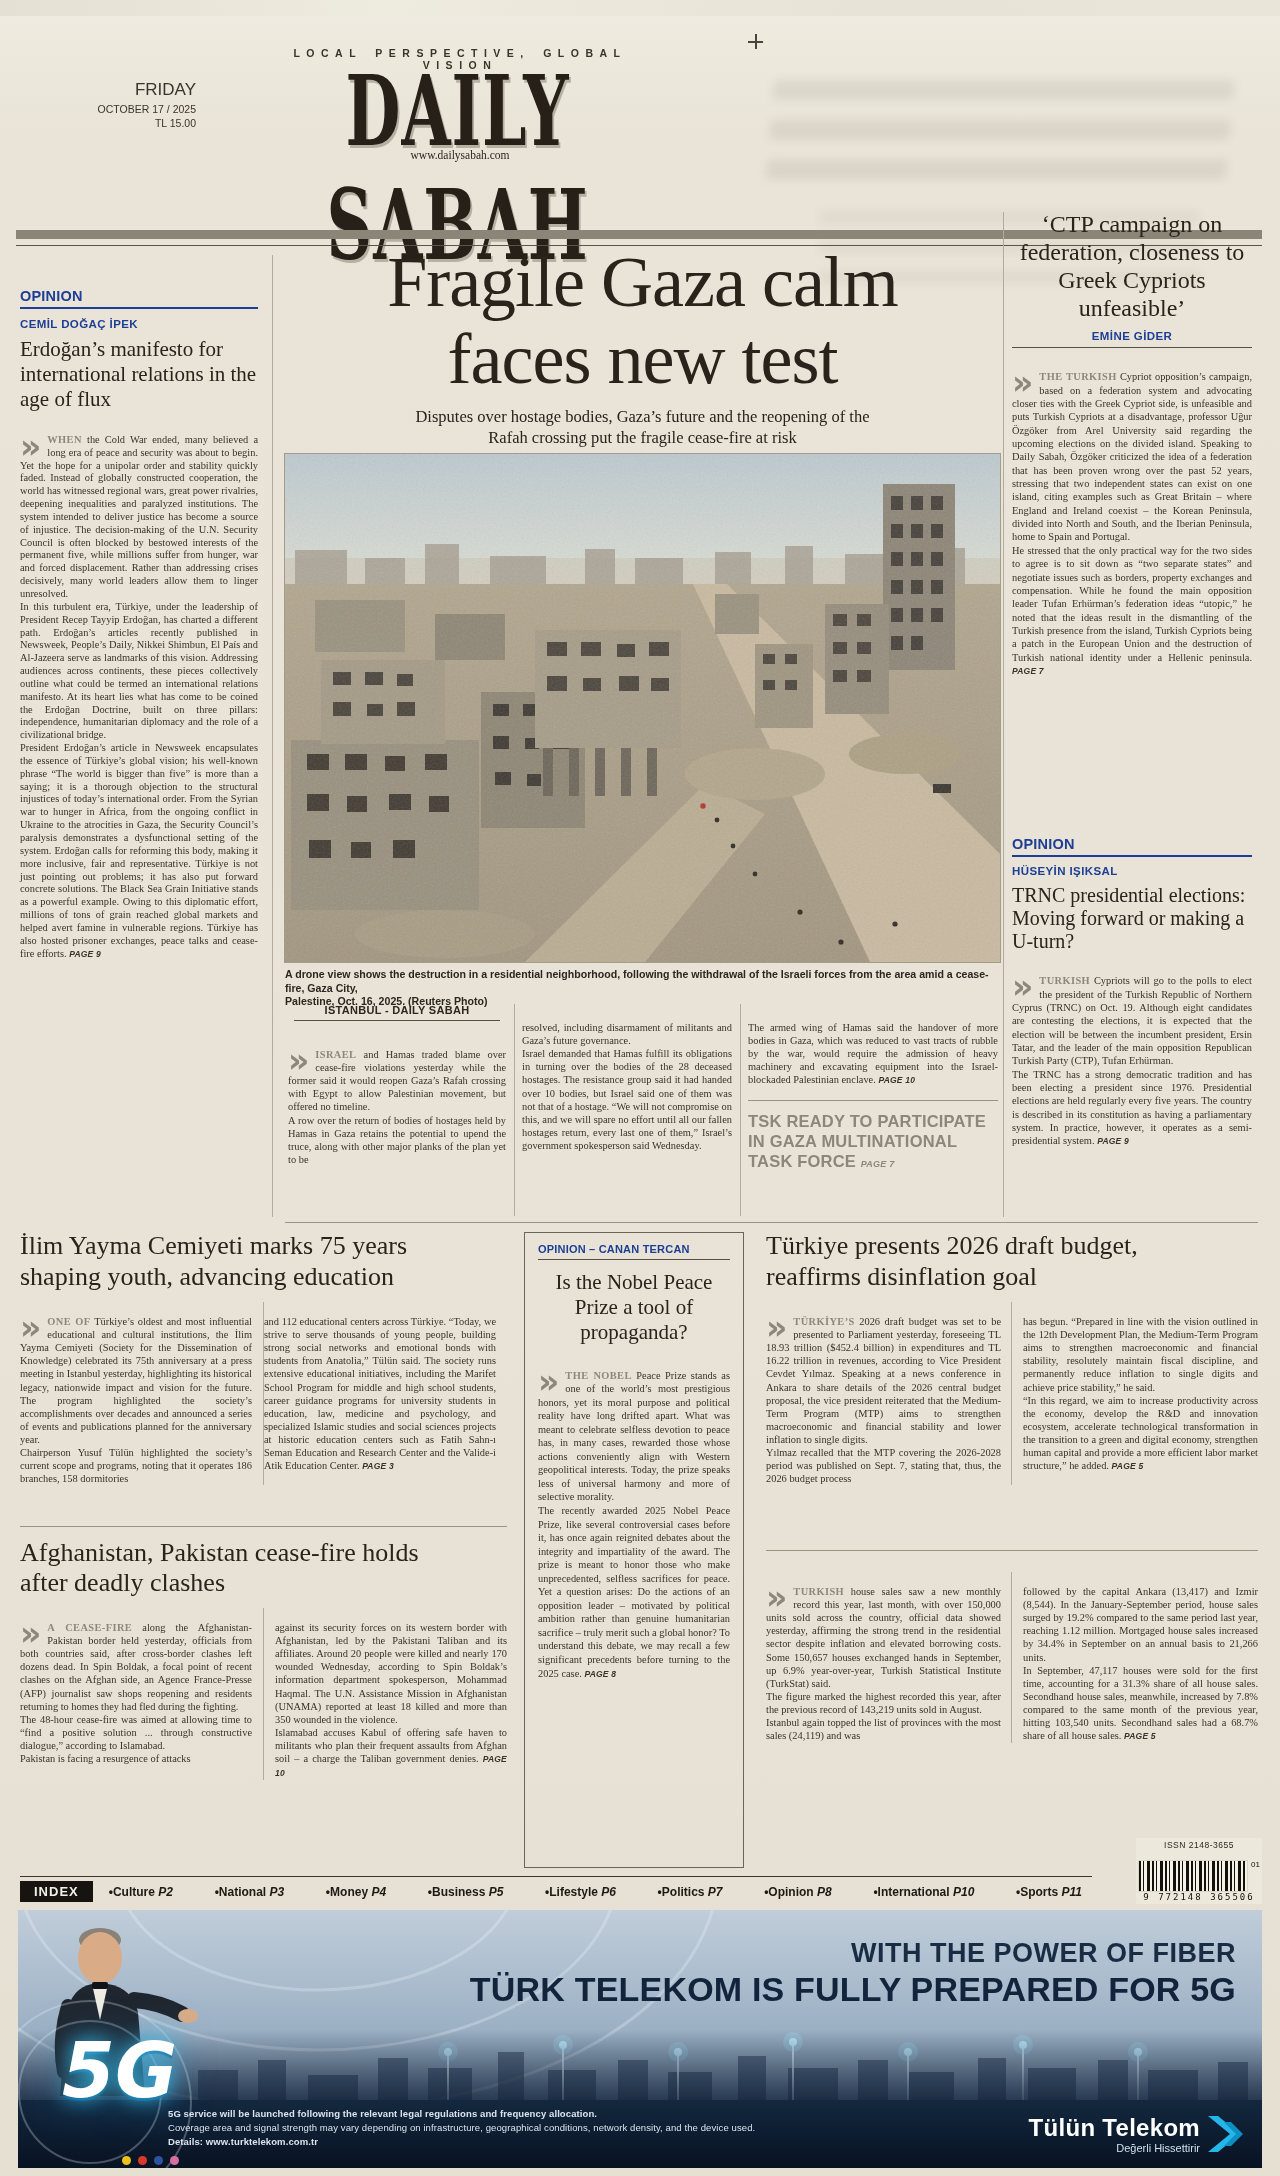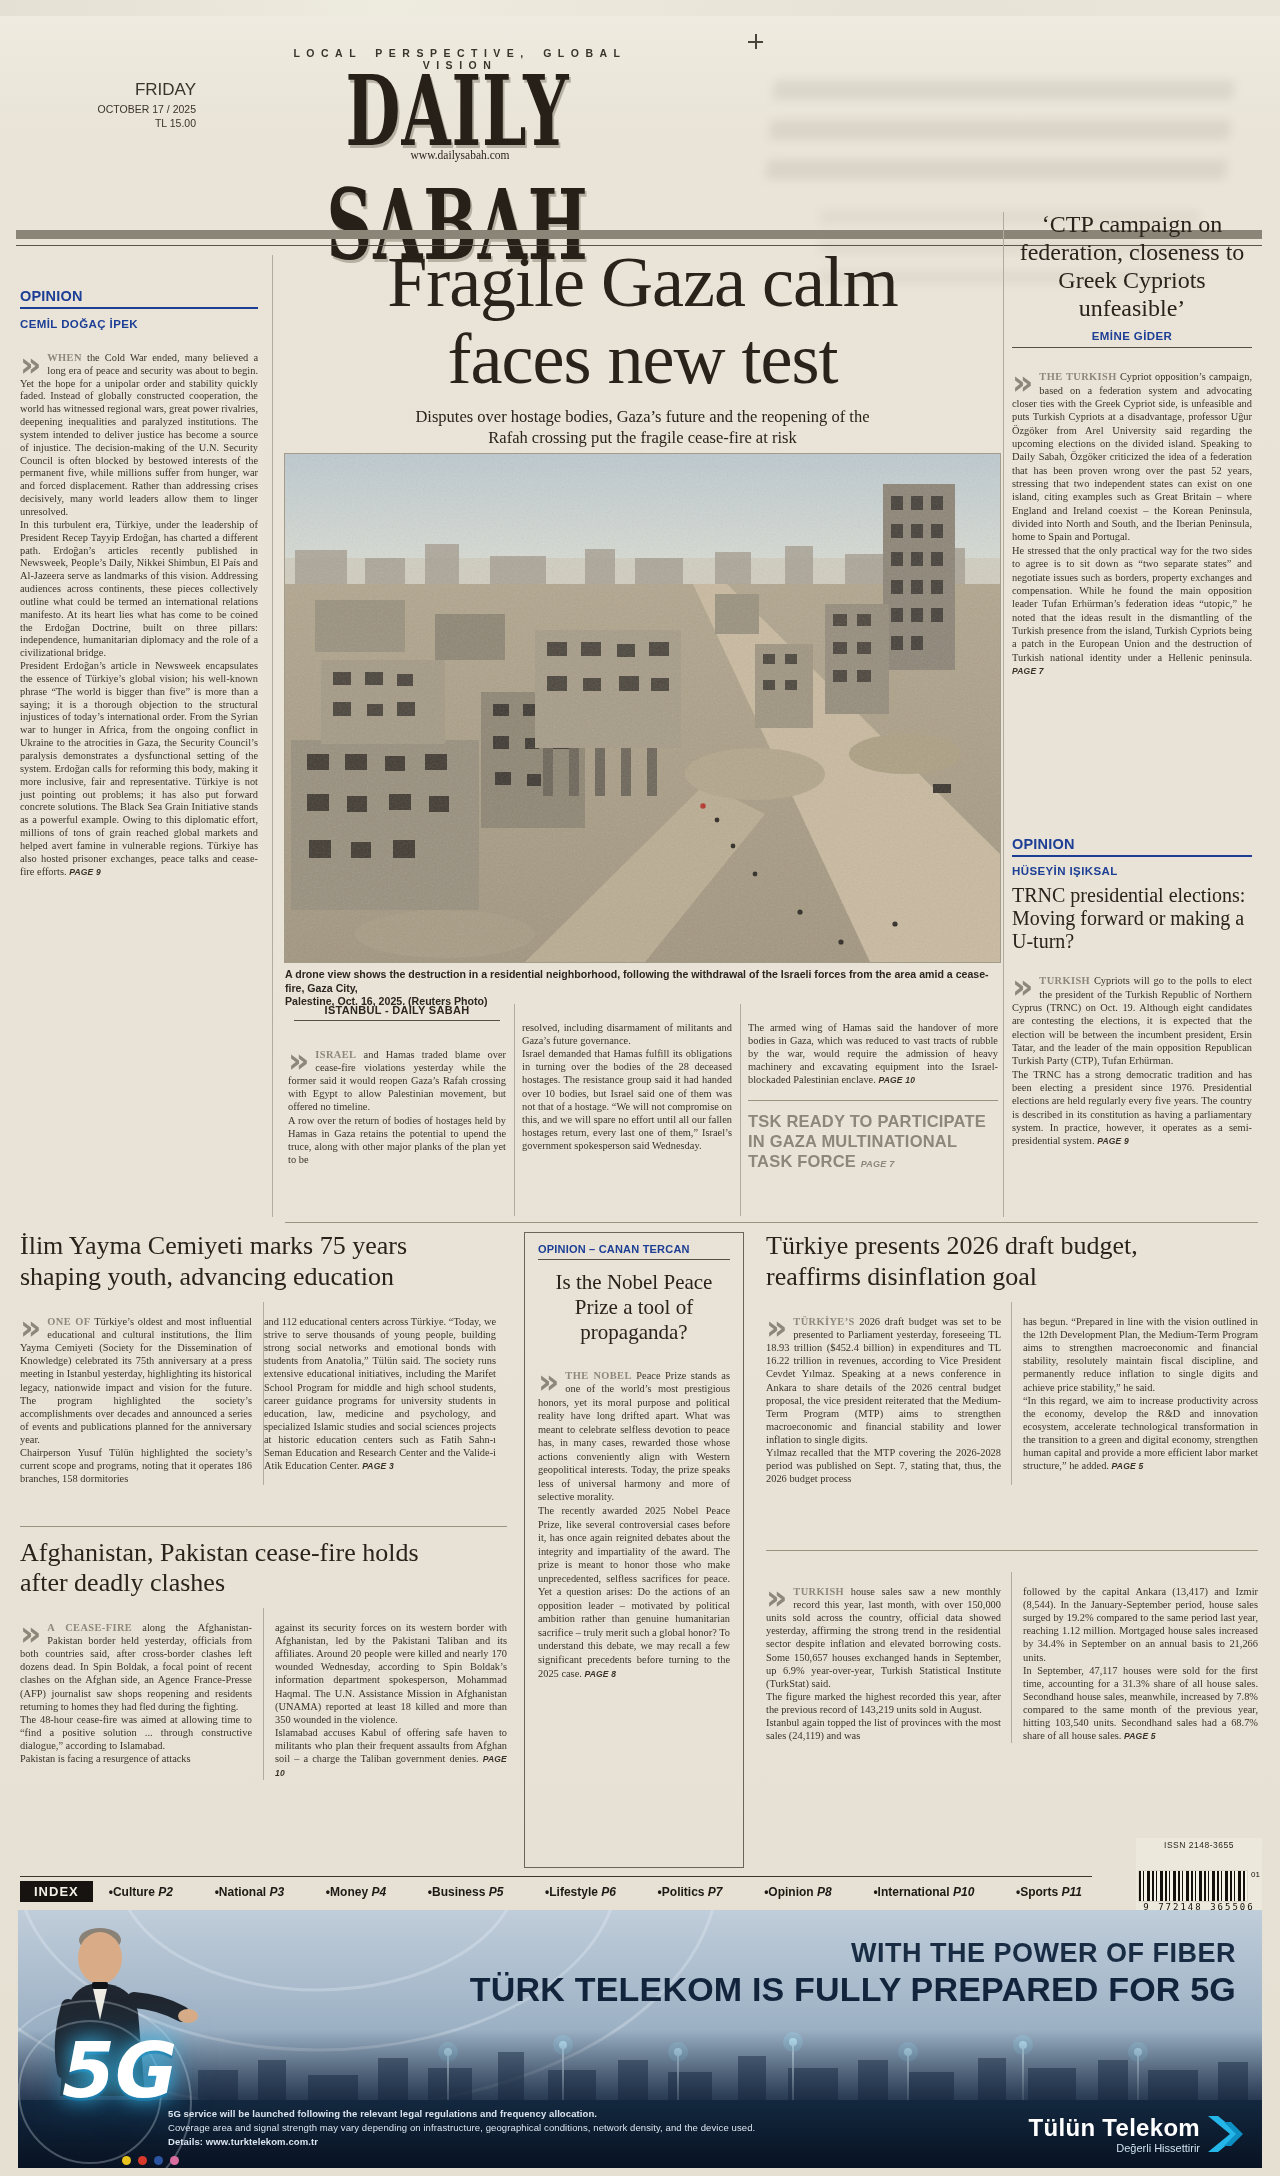--- a/index.html
+++ b/index.html
@@ -89,20 +89,21 @@
 
 <div class="vline" style="left:272px;top:255px;height:962px"></div>
 <div class="vline" style="left:1003px;top:212px;height:1005px"></div>
 <div class="vline" style="left:514px;top:1004px;height:212px"></div>
 <div class="vline" style="left:740px;top:1004px;height:212px"></div>
 <div class="hairline" style="left:285px;top:1222px;width:973px;background:#9a937f"></div>
 
 <div class="abs" style="left:20px;top:288px;width:238px">
   <div class="oplabel">OPINION</div>
   <div class="byline" style="margin-top:9px">CEMİL DOĞAÇ İPEK</div>
+  <div class="headline" style="font-size:21px;line-height:25px;margin-top:7px">Erdoğan’s manifesto for international relations in the age of flux</div>
   <div class="jtext body-sm" style="margin-top:9px;line-height:12.85px">
     <span class="chev">»</span><span class="lead">WHEN</span><span> the Cold War ended, many believed a long era of peace and security was about to begin. Yet the hope for a unipolar order and stability quickly faded. Instead of globally constructed cooperation, the world has witnessed regional wars, great power rivalries, deepening inequalities and paralyzed institutions. The system intended to deliver justice has become a source of injustice. The decision-making of the U.N. Security Council is often blocked by bestowed interests of the permanent five, while millions suffer from hunger, war and forced displacement. Rather than addressing crises decisively, many world leaders allow them to linger unresolved.
 In this turbulent era, Türkiye, under the leadership of President Recep Tayyip Erdoğan, has charted a different path. Erdoğan’s articles recently published in Newsweek, People’s Daily, Nikkei Shimbun, El País and Al-Jazeera serve as landmarks of this vision. Addressing audiences across continents, these pieces collectively outline what could be termed an international relations manifesto. At its heart lies what has come to be coined the Erdoğan Doctrine, built on three pillars: independence, humanitarian diplomacy and the role of a civilizational bridge.
 President Erdoğan’s article in Newsweek encapsulates the essence of Türkiye’s global vision; his well-known phrase “The world is bigger than five” is more than a saying; it is a thorough objection to the structural injustices of today’s international order. From the Syrian war to hunger in Africa, from the ongoing conflict in Ukraine to the atrocities in Gaza, the Security Council’s paralysis demonstrates a dysfunctional setting of the system. Erdoğan calls for reforming this body, making it more inclusive, fair and representative. Türkiye is not just pointing out problems; it has also put forward concrete solutions. The Black Sea Grain Initiative stands as a powerful example. Owing to this diplomatic effort, millions of tons of grain reached global markets and helped avert famine in vulnerable regions. Türkiye has also hosted prisoner exchanges, peace talks and cease-fire efforts. </span><span class="pageref">PAGE 9</span>
   </div>
 </div>
 
 <div>
   <div class="abs headline ml" style="left:285px;top:244px;width:715px;font-size:72px;line-height:77px;text-align:center;letter-spacing:-1px">Fragile Gaza calm
 faces new test</div>
@@ -364,21 +365,21 @@
     </div>
     <div class="jtext body-sm" style="width:235px;margin-left:10px;border-left:1px solid #b2ab9c;padding-left:11px">
       <span>followed by the capital Ankara (13,417) and Izmir (8,544). In the January-September period, house sales surged by 19.2% compared to the same period last year, reaching 1.12 million. Mortgaged house sales increased by 34.4% in September on an annual basis to 21,266 units.
 In September, 47,117 houses were sold for the first time, accounting for a 31.3% share of all house sales. Secondhand house sales, meanwhile, increased by 7.8% compared to the same month of the previous year, hitting 103,540 units. Secondhand sales had a 68.7% share of all house sales. </span><span class="pageref">PAGE 5</span>
     </div>
   </div>
 </div>
 
 <div class="abs" style="left:1136px;top:1838px;width:122px;background:#ece8db;padding:2px">
   <div class="issn-label">ISSN 2148-3655</div>
-  <div style="display:flex;align-items:flex-start;margin-top:20px">
+  <div style="display:flex;align-items:flex-start;margin-top:10px">
     <div class="barcode" style="flex:1"></div>
     <div class="issn-ed" style="margin-left:3px">01</div>
   </div>
   <div class="issn-digits">9 772148 365506</div>
 </div>
 
 <div class="hairline" style="left:20px;top:1876px;width:1072px;background:#3a342c"></div>
 <div class="abs idx-wrap" style="left:20px;top:1881px;width:1072px">
   <div class="idx-label">INDEX</div>
   <div class="idx-items">

